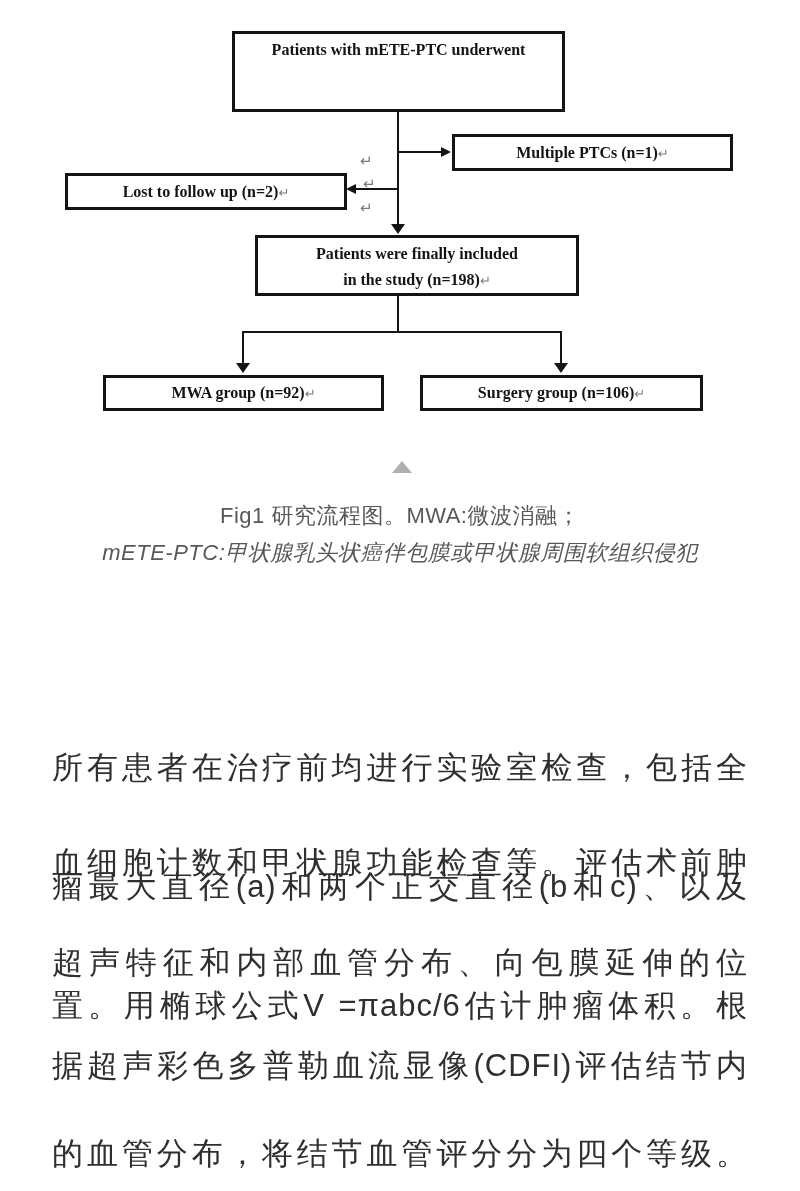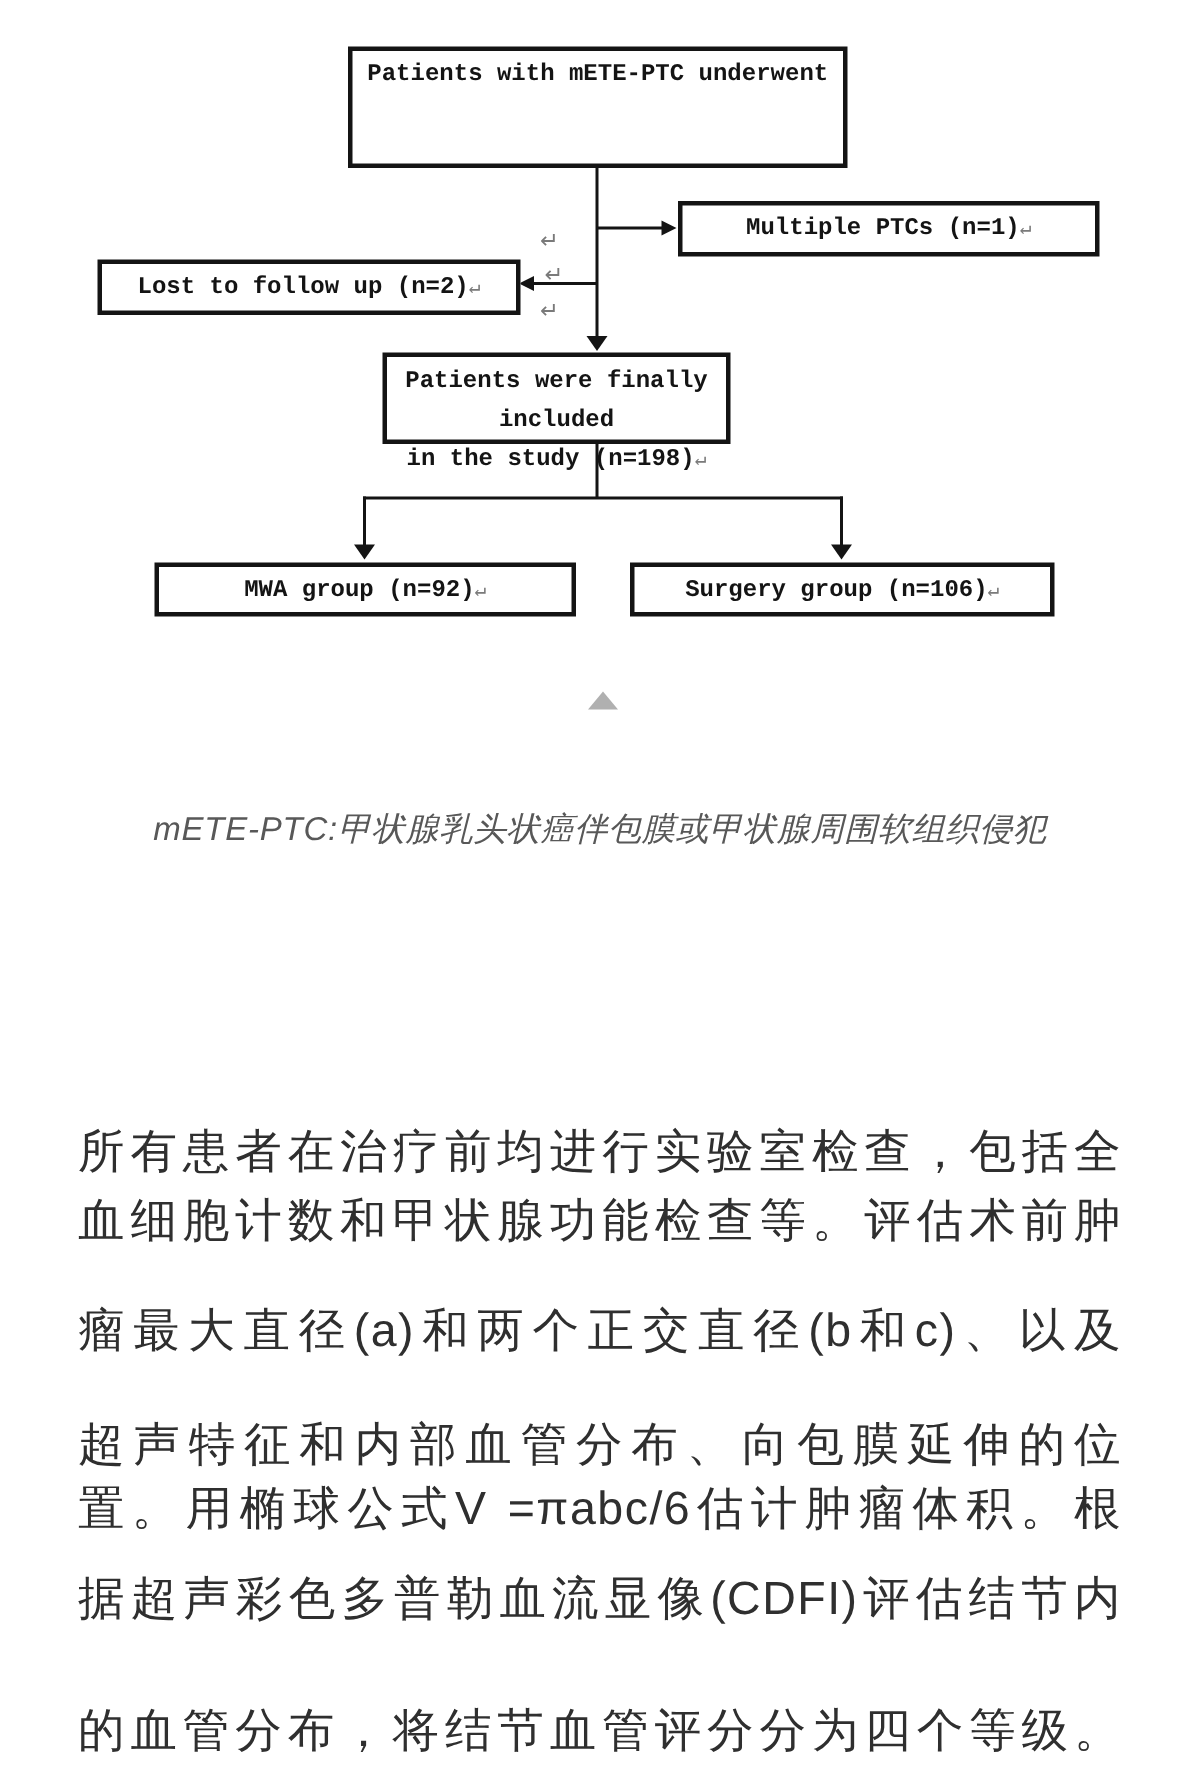--- a/index.html
+++ b/index.html
@@ -5,25 +5,25 @@
   :root{
     --ink:#141414; --mark:#7a7a7a; --caption:#585858;
     --gold:#b3824e; --body:#2f2f2f; --tri:#b0b0b0;
   }
   html,body{margin:0;padding:0;}
   #page{position:relative;width:800px;height:1191px;background:#ffffff;overflow:hidden;
         font-family:"Liberation Sans",sans-serif;}
   
   .flow-box{position:absolute;box-sizing:border-box;border:3px solid var(--ink);
             background:#fff;color:var(--ink);font-weight:bold;text-align:center;
-            font-size:16px;font-family:Liberation Mono, monospace;}
+            font-size:16px;font-family:Liberation Serif, serif;}
   .fb-top{left:232px;top:31px;width:333px;height:81px;line-height:25px;padding-top:3px;}
   .fb-multiple{left:452px;top:134px;width:281px;height:37px;line-height:31px;}
   .fb-lost{left:65px;top:173px;width:282px;height:37px;line-height:31px;}
-  .fb-included{left:255px;top:235px;width:232px;height:61px;line-height:26px;padding-top:3px;}
+  .fb-included{left:255px;top:235px;width:324px;height:61px;line-height:26px;padding-top:3px;}
   .fb-mwa{left:103px;top:375px;width:281px;height:36px;line-height:30px;}
   .fb-surgery{left:420px;top:375px;width:283px;height:36px;line-height:30px;}
   .ret{color:var(--mark);font-weight:normal;font-size:13px;}
   .flow-line{position:absolute;background:var(--ink);}
   .l-vmain{left:397px;top:112px;width:2px;height:113px;}
   .l-hright{left:398px;top:151px;width:44px;height:2px;}
   .l-hleft{left:356px;top:188px;width:42px;height:2px;}
   .l-vmid{left:397px;top:296px;width:2px;height:36px;}
   .l-hsplit{left:242px;top:331px;width:320px;height:2px;}
   .l-vleft{left:242px;top:331px;width:2px;height:33px;}
@@ -51,21 +51,21 @@
                 font-family:"Liberation Sans",sans-serif;}
   .cap1{top:501px;}
   .cap2{top:538px;font-style:italic;}
   
   .section-heading{position:absolute;left:52px;top:636px;color:var(--gold);
                    font-size:33px;font-weight:bold;letter-spacing:2px;
                    font-family:"Liberation Serif",serif;}
   .body-line{position:absolute;left:52px;width:696px;height:42px;color:var(--body);
              font-size:31px;line-height:38px;text-align:justify;text-align-last:justify;
              letter-spacing:1px;font-family:"Liberation Sans",sans-serif;}
-  .bl0{top:749px;} .bl1{top:795px;} .bl2{top:868px;} .bl3{top:928px;margin-top:16px;}
+  .bl0{top:749px;} .bl1{top:844px;} .bl2{top:868px;} .bl3{top:928px;margin-top:16px;}
   .bl4{top:987px;} .bl5{top:1047px;} .bl6{top:1106px;margin-top:29px;}
 </style>
 </head>
 <body>
 
 <div id="page">
 
   <div>
 
     <div class="flow-box fb-top">
@@ -97,20 +97,21 @@
     <div class="flow-line l-vleft"></div>
     <div class="flow-line l-vright"></div>
     <div class="arrow a-down a-dl"></div>
     <div class="arrow a-down a-dr"></div>
 
     <div class="flow-box fb-mwa"><span>MWA group (n=92)</span><span class="ret">↵</span></div>
     <div class="flow-box fb-surgery"><span>Surgery group (n=106)</span><span class="ret">↵</span></div>
   </div>
 
   <div class="tri-up"></div>
+  <div class="caption-line cap1">Fig1 研究流程图。MWA:微波消融；</div>
   <div class="caption-line cap2">mETE-PTC:甲状腺乳头状癌伴包膜或甲状腺周围软组织侵犯</div>
 
 
   <div>
     <div class="body-line bl0">所有患者在治疗前均进行实验室检查，包括全</div>
     <div class="body-line bl1">血细胞计数和甲状腺功能检查等。评估术前肿</div>
     <div class="body-line bl2">瘤最大直径(a)和两个正交直径(b和c)、以及</div>
     <div class="body-line bl3">超声特征和内部血管分布、向包膜延伸的位</div>
     <div class="body-line bl4">置。用椭球公式V =πabc/6估计肿瘤体积。根</div>
     <div class="body-line bl5">据超声彩色多普勒血流显像(CDFI)评估结节内</div>

